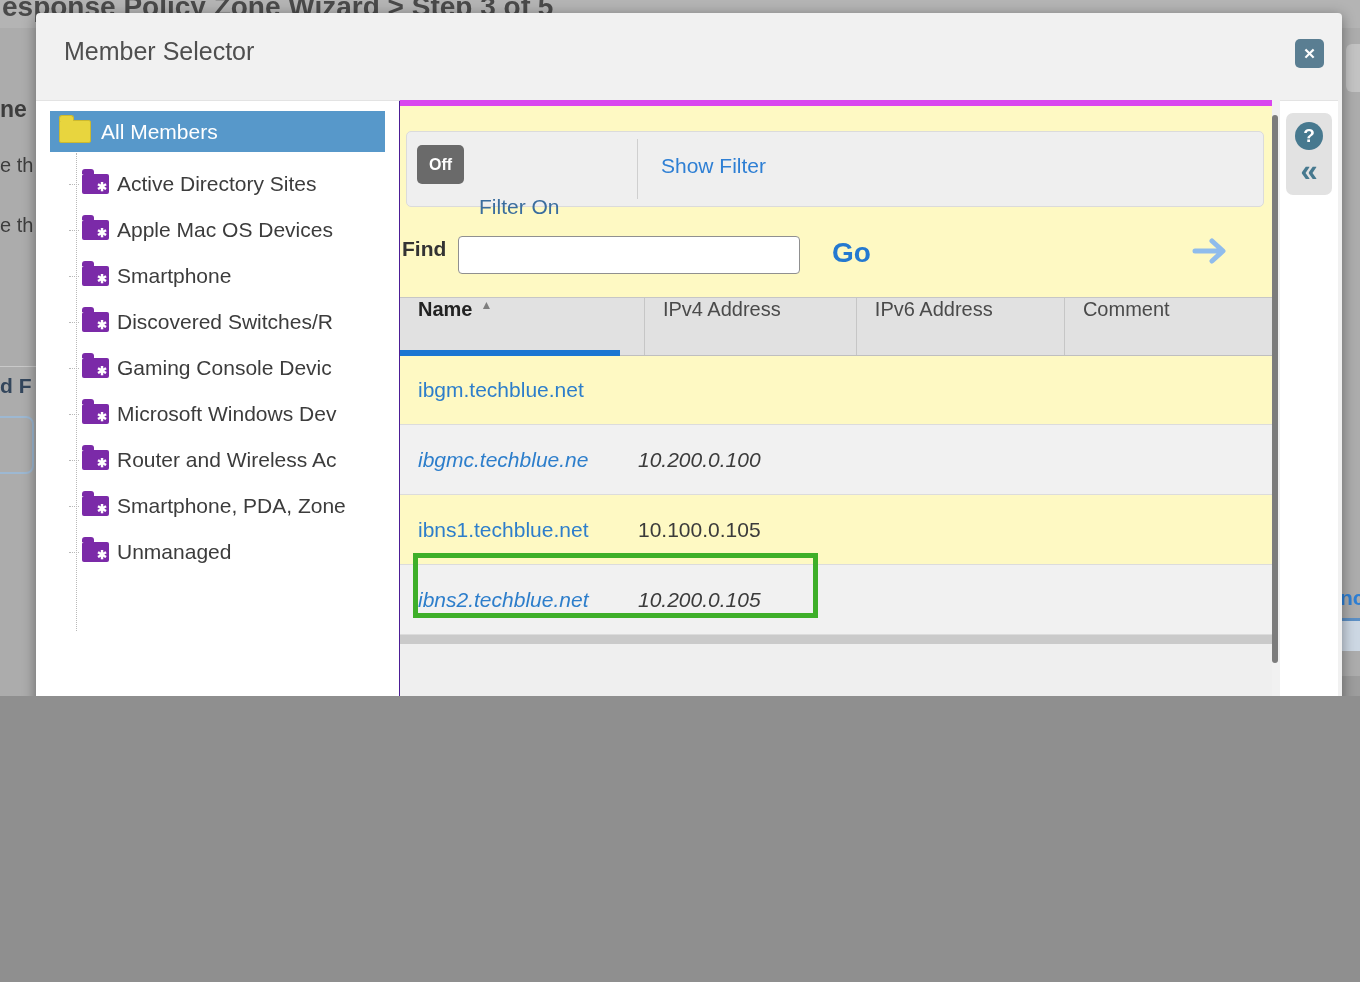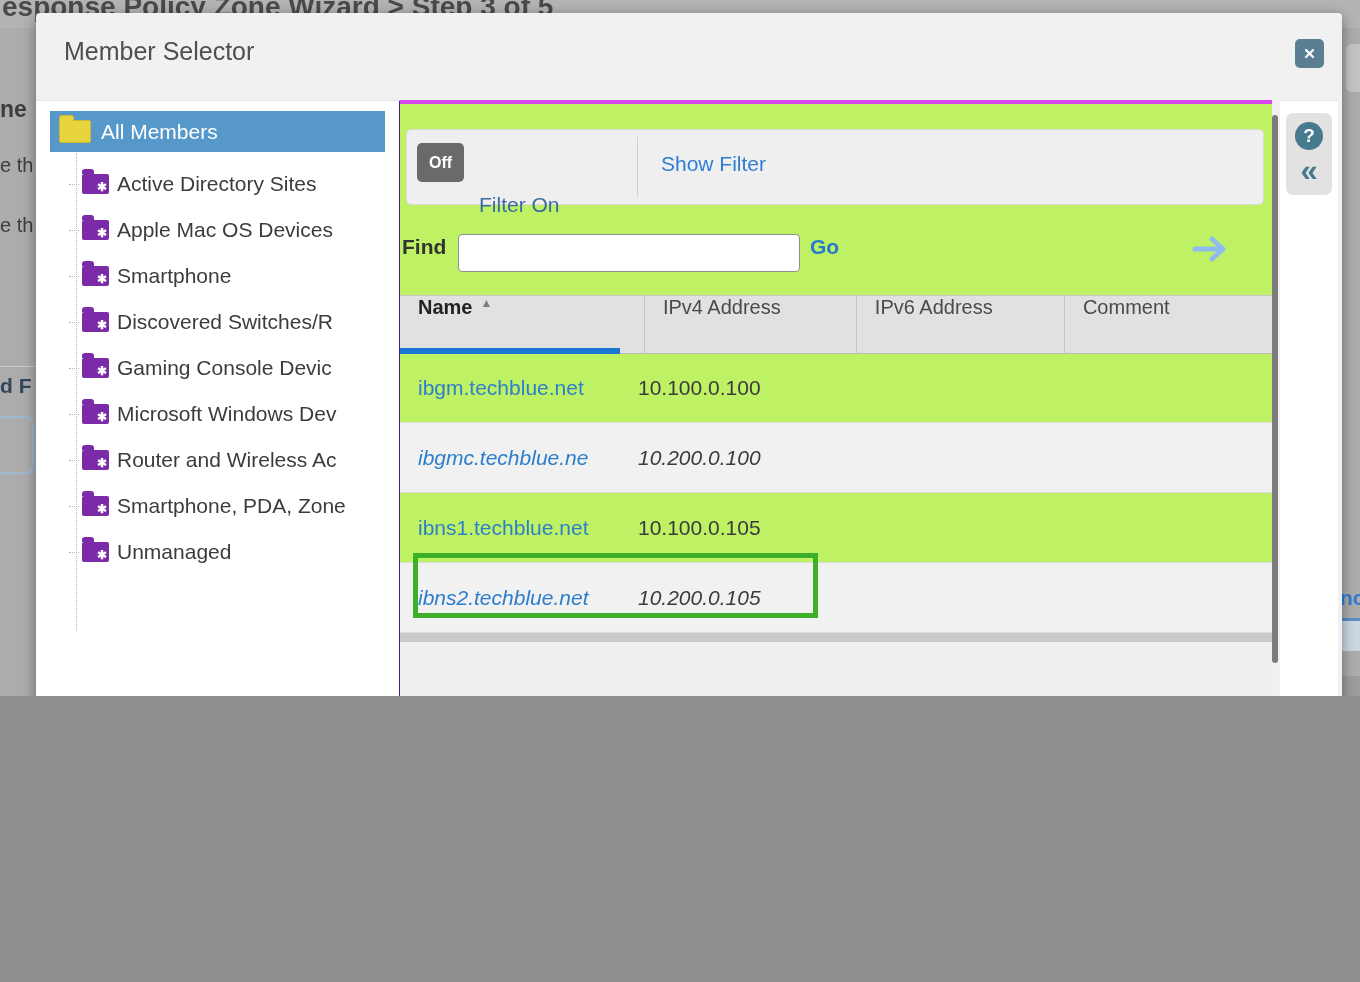--- a/index.html
+++ b/index.html
@@ -50,33 +50,33 @@
   .tree-children{position:absolute;left:0;top:60px;width:100%;}
   .tree-vline{position:absolute;left:40px;top:52px;height:478px;border-left:1px dotted #b9b9b9;}
   .tree-child{position:relative;height:46px;display:flex;align-items:center;cursor:pointer;}
   .tree-child::before{content:"";position:absolute;left:33px;top:23px;width:10px;border-top:1px dotted #b9b9b9;}
   .folder-purple{position:relative;width:27px;height:20px;background:#7b2aa8;border-radius:2px;margin-left:46px;flex:none;}
   .folder-purple::before{content:"";position:absolute;left:0;top:-5px;width:12px;height:5px;background:#7b2aa8;border-radius:3px 3px 0 0;}
   .folder-star{position:absolute;right:2px;bottom:1px;color:#fff;font-size:12px;line-height:12px;font-weight:700;}
   .tree-child-label{font-size:21px;color:#3c3c3c;margin-left:8px;white-space:nowrap;}
 
   
-  .main-panel{position:absolute;left:364px;top:87px;width:872px;height:760px;background:#bef264;overflow:hidden;border-top:4px solid #d946ef;}
+  .main-panel{position:absolute;left:364px;top:87px;width:872px;height:760px;background:#fef9c3;overflow:hidden;border-top:6px solid #d946ef;}
   .filter-bar{position:absolute;left:6px;top:25px;width:856px;height:74px;background:#efefef;
               border:1px solid #dbdbdb;border-radius:5px;}
   .off-btn{position:absolute;left:10px;top:13px;width:47px;height:39px;background:#6a6a6a;border-radius:5px;
            color:#fff;font-size:16px;font-weight:700;display:flex;align-items:center;justify-content:center;cursor:pointer;}
   .filter-on-label{position:absolute;left:72px;top:22px;font-size:21px;color:#3a6d9e;margin-top:41px;}
   .filter-divider{position:absolute;left:230px;top:7px;height:60px;width:1px;background:#cfcfcf;}
   .show-filter{position:absolute;left:254px;top:22px;font-size:21px;color:#2e7fd4;cursor:pointer;}
 
   .find-label{position:absolute;left:2px;top:131px;font-size:21px;font-weight:700;color:#333;}
   .find-input{position:absolute;left:58px;top:130px;width:324px;height:36px;border:1px solid #909090;border-radius:4px;
               font-size:19px;padding:0 8px;background:#fff;outline:none;font-family:"Liberation Sans",sans-serif;}
-  .go-link{position:absolute;left:410px;top:131px;font-size:21px;font-weight:700;color:#2479d0;cursor:pointer;}
+  .go-link{position:absolute;left:432px;top:131px;font-size:28px;font-weight:700;color:#2479d0;cursor:pointer;}
   .arrow-icon{position:absolute;left:792px;top:130px;cursor:pointer;}
 
   
   .tbl-header{position:absolute;left:0;top:191px;width:872px;height:57px;background:#e1e1e1;
               border-top:1px solid #c6c6c6;border-bottom:1px solid #bfbfbf;display:flex;}
   .th{position:relative;height:100%;display:flex;align-items:flex-start;padding-left:18px;box-sizing:border-box;
       font-size:20px;color:#4a4a4a;cursor:pointer;}
   .th + .th{border-left:1px solid #c6c6c6;}
   .th-name{width:220px;font-weight:700;color:#222;}
   .th-ipv4{width:220px;margin-left:32px;}
@@ -245,21 +245,20 @@
           <span>IPv6 Address</span>
         </div>
         <div class="th th-comment">
           <span>Comment</span>
         </div>
       </div>
 
       <div class="tbl-body">
         <div class="trow">
           <div class="td td-name">ibgm.techblue.net</div>
-          <div class="td td-ipv4">10.100.0.100</div>
           <div class="td td-ipv6"></div>
           <div class="td td-comment"></div>
         </div>
         <div class="trow alt">
           <div class="td td-name">ibgmc.techblue.ne</div>
           <div class="td td-ipv4">10.200.0.100</div>
           <div class="td td-ipv6"></div>
           <div class="td td-comment"></div>
         </div>
         <div class="trow">

